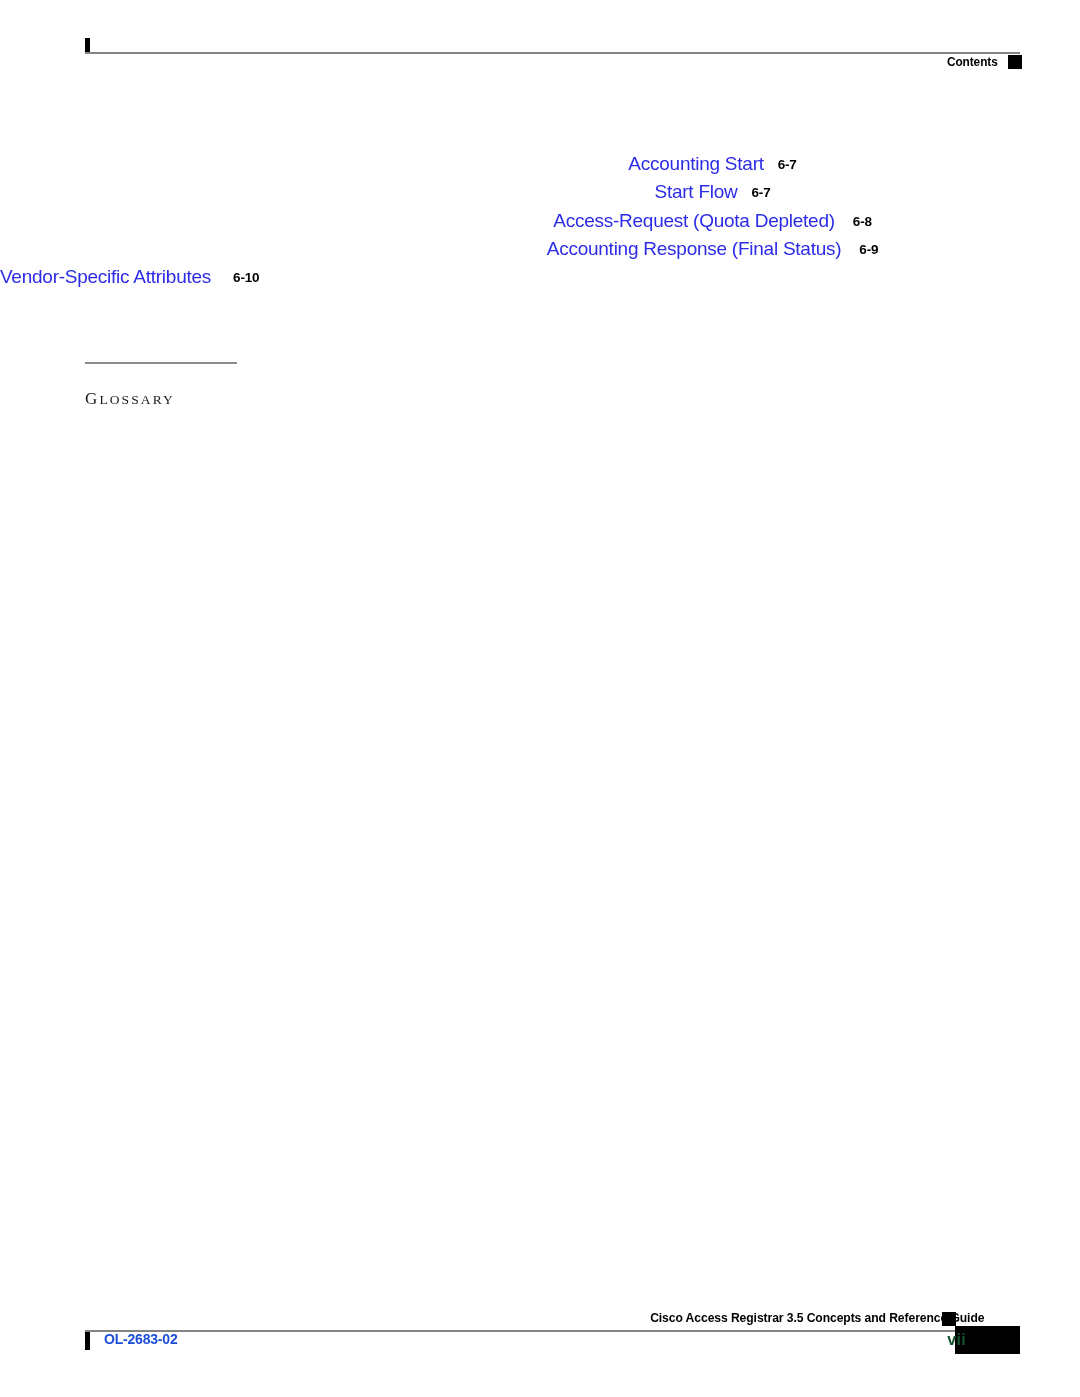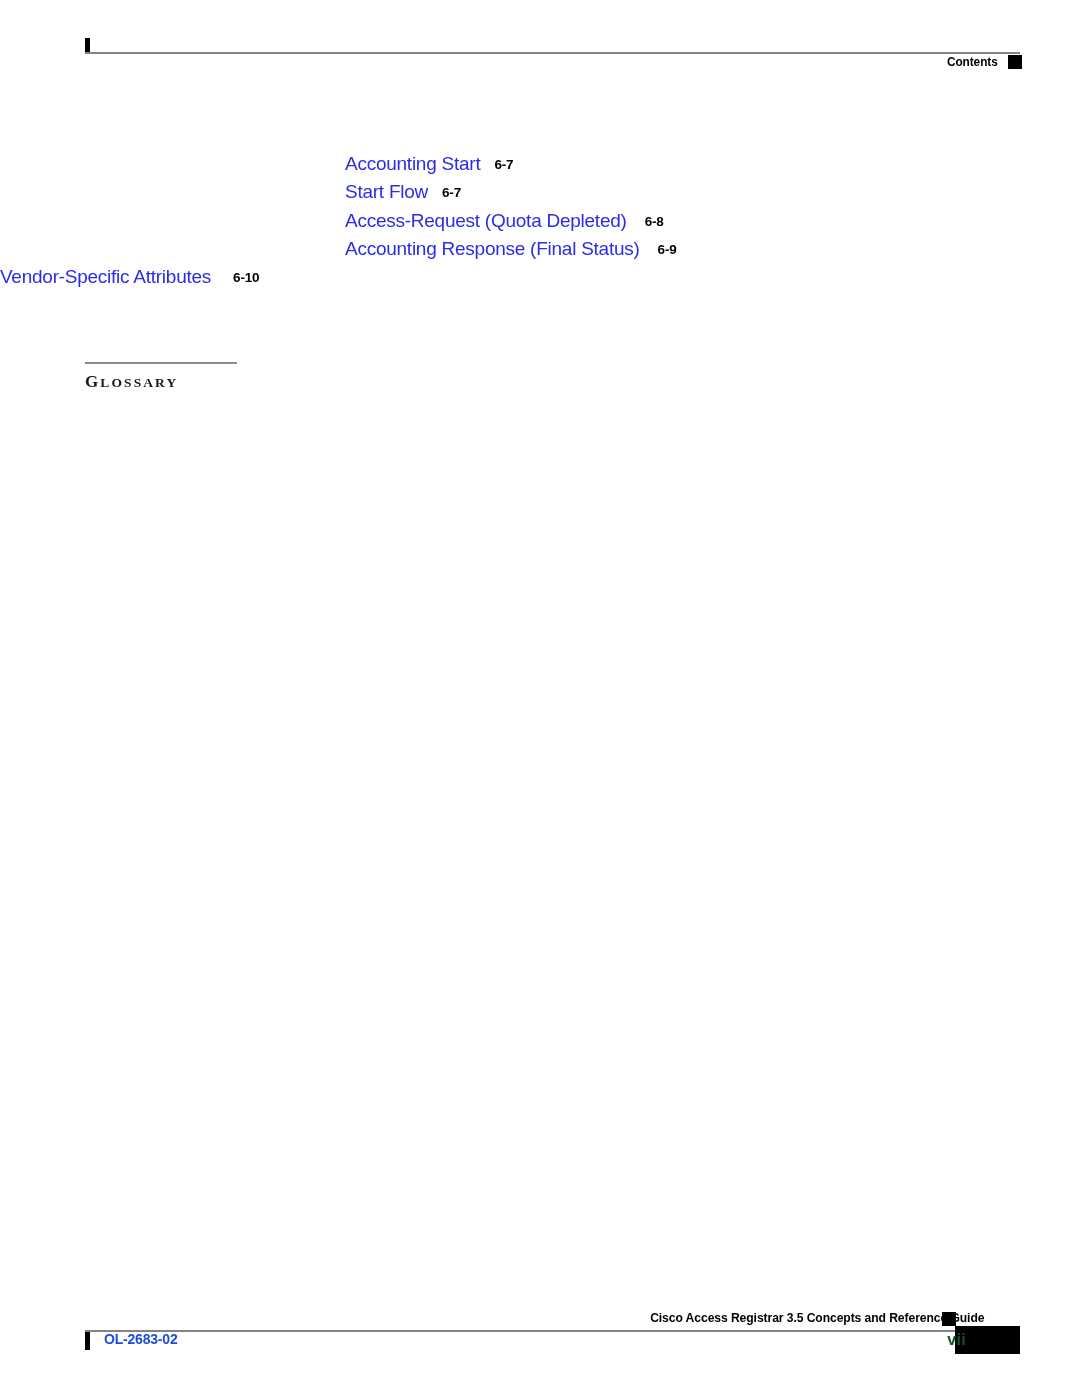--- a/index.html
+++ b/index.html
@@ -99,21 +99,21 @@
     color: #000000;
     font-stretch: condensed;
     letter-spacing: -0.2px;
     vertical-align: baseline;
     position: relative;
     top: -1px;
   }
 
   
   .lvl-2 { }
-  .lvl-3 { padding-left: 345px; }
+  .lvl-3 { padding-left: 345px; text-align: center; }
 
   
   .gap-sm { display: inline-block; width: 14px; }
   .gap-md { display: inline-block; width: 18px; }
   .gap-lg { display: inline-block; width: 22px; }
 
   
   .glossary-block {
     position: absolute;
     left: 85px;
@@ -121,23 +121,23 @@
     width: 400px;
   }
 
   .glossary-rule {
     width: 152px;
     height: 2px;
     background: #8C8C8C;
   }
 
   .glossary-label {
-    margin-top: 8px;
-    font-size: 13.5px;
-    font-weight: bold;
+    margin-top: 25px;
+    font-size: 13.5px;
+    font-weight: normal;
     color: #1A1A1A;
     letter-spacing: 2.1px;
     font-family: "Liberation Serif", serif;
   }
   .glossary-label .cap-first {
     font-size: 17px;
   }
 
   .footer-title {
     position: absolute;

